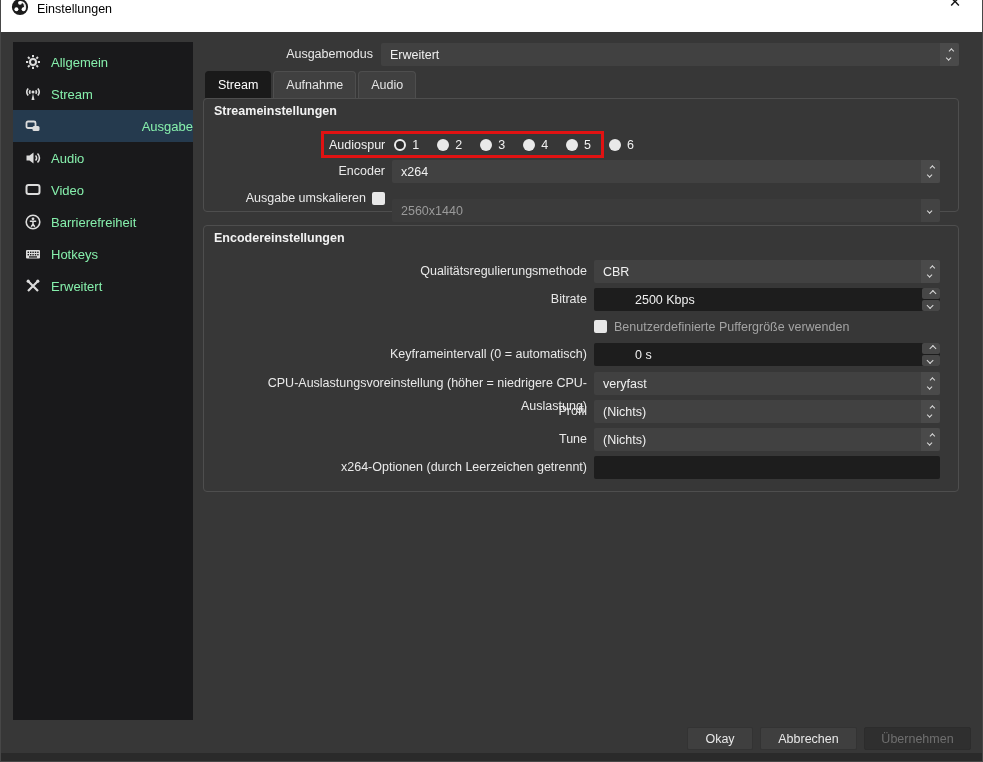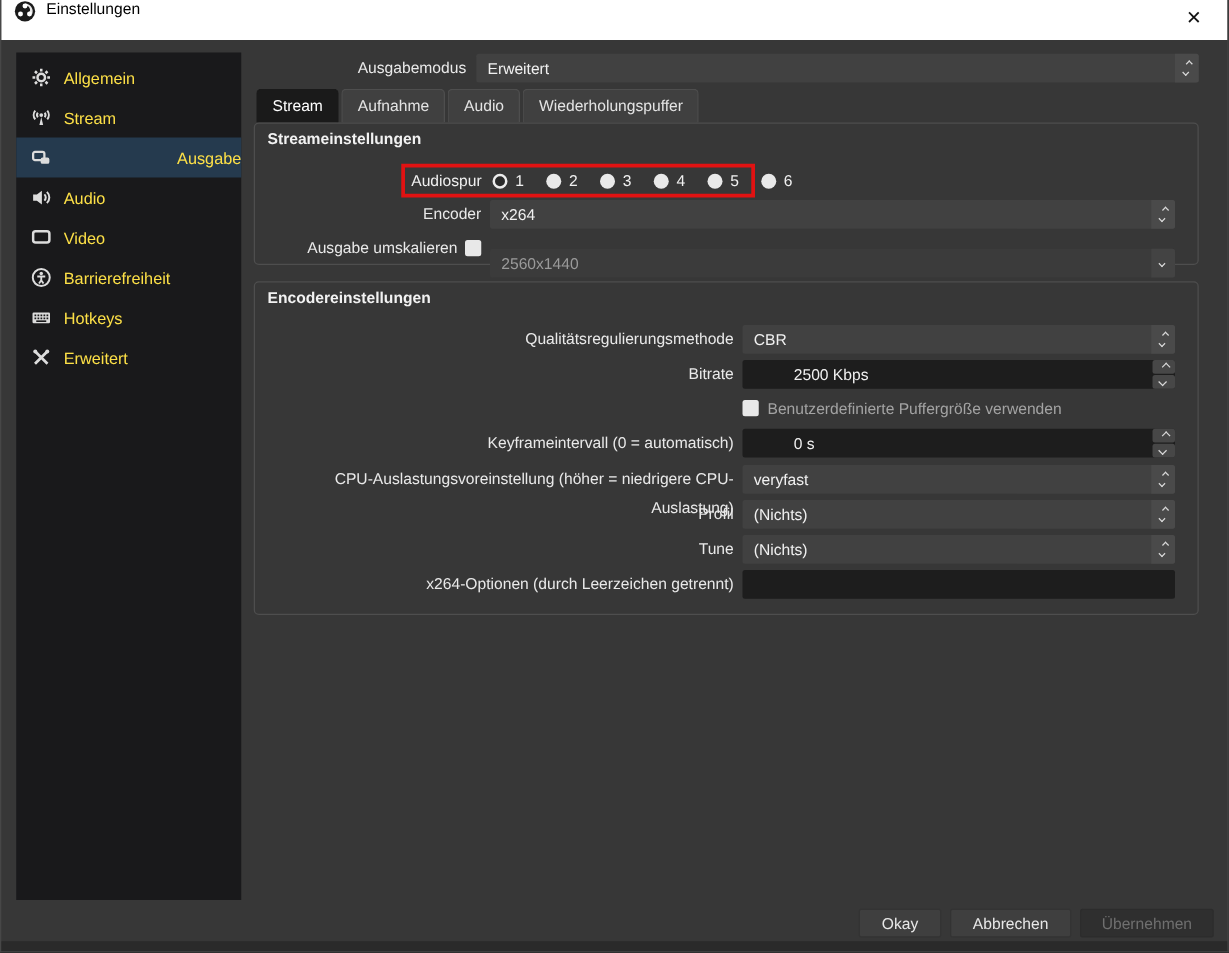--- a/index.html
+++ b/index.html
@@ -5,36 +5,36 @@
   * { margin:0; padding:0; box-sizing:border-box; }
   html,body { width:983px; height:762px; background:#202020; }
   body { font-family:"Liberation Sans", sans-serif; }
   .window {
     position:relative; width:983px; height:762px; background:#373737;
     border:1px solid #474747; border-top:none; overflow:hidden;
   }
   
   .titlebar {
     position:absolute; left:0; top:0; width:100%; height:32px; background:#ffffff;
-    display:flex; align-items:flex-start; padding:0 10px; color:#000;
+    display:flex; align-items:flex-end; padding:16px 10px; color:#000;
   }
   .titlebar .app-icon { width:18px; height:18px; margin-right:8px; }
   .titlebar .title { font-size:12.5px; color:#000; }
   .titlebar .close-btn {
     margin-left:auto; width:34px; height:28px; display:flex; align-items:center; justify-content:center;
     font-size:15px; color:#111; cursor:default;
   }
   
   .sidebar {
     position:absolute; left:12px; top:42px; width:180px; height:678px;
     background:#19191b; padding-top:4px;
   }
   .side-item {
     height:32px; display:flex; align-items:center; gap:10px; padding-left:12px;
-    color:#fde047; font-size:13px;
+    color:#86efac; font-size:13px;
   }
   .side-item.selected { background:#253a4e;justify-content:space-between; }
   .side-item svg { flex:0 0 16px; }
   
   .lbl { position:absolute; height:23px; line-height:23px; color:#e9e9e9; font-size:12.5px; text-align:right; }
   .combo {
     position:absolute; height:23px; background:#414141; border-radius:2px;
     display:flex; align-items:center; color:#f0f0f0; font-size:12.5px;
   }
   .combo .combo-text { padding-left:9px; flex:1; white-space:nowrap; overflow:hidden; }
@@ -200,21 +200,20 @@
     <span class="combo-arrows">
         <i class="chev sm up"></i>
         <i class="chev sm down"></i>
       </span>
   </div>
 
   <div class="tabs">
     <div class="tab selected">Stream</div>
     <div class="tab">Aufnahme</div>
     <div class="tab">Audio</div>
-    <div class="tab">Wiederholungspuffer</div>
   </div>
 
   <div class="groupbox" style="left:202px; top:98px; width:756px; height:114px;">
     <div class="gb-title">Streameinstellungen</div>
 
     <div class="red-annotation" style="left:117px; top:32px; width:283px; height:27px;">
       <span style="color:#f0f0f0; font-size:12.5px;">Audiospur</span>
       <span class="radio-row">
         <span class="radio-group">
             <span class="radio checked"></span>

